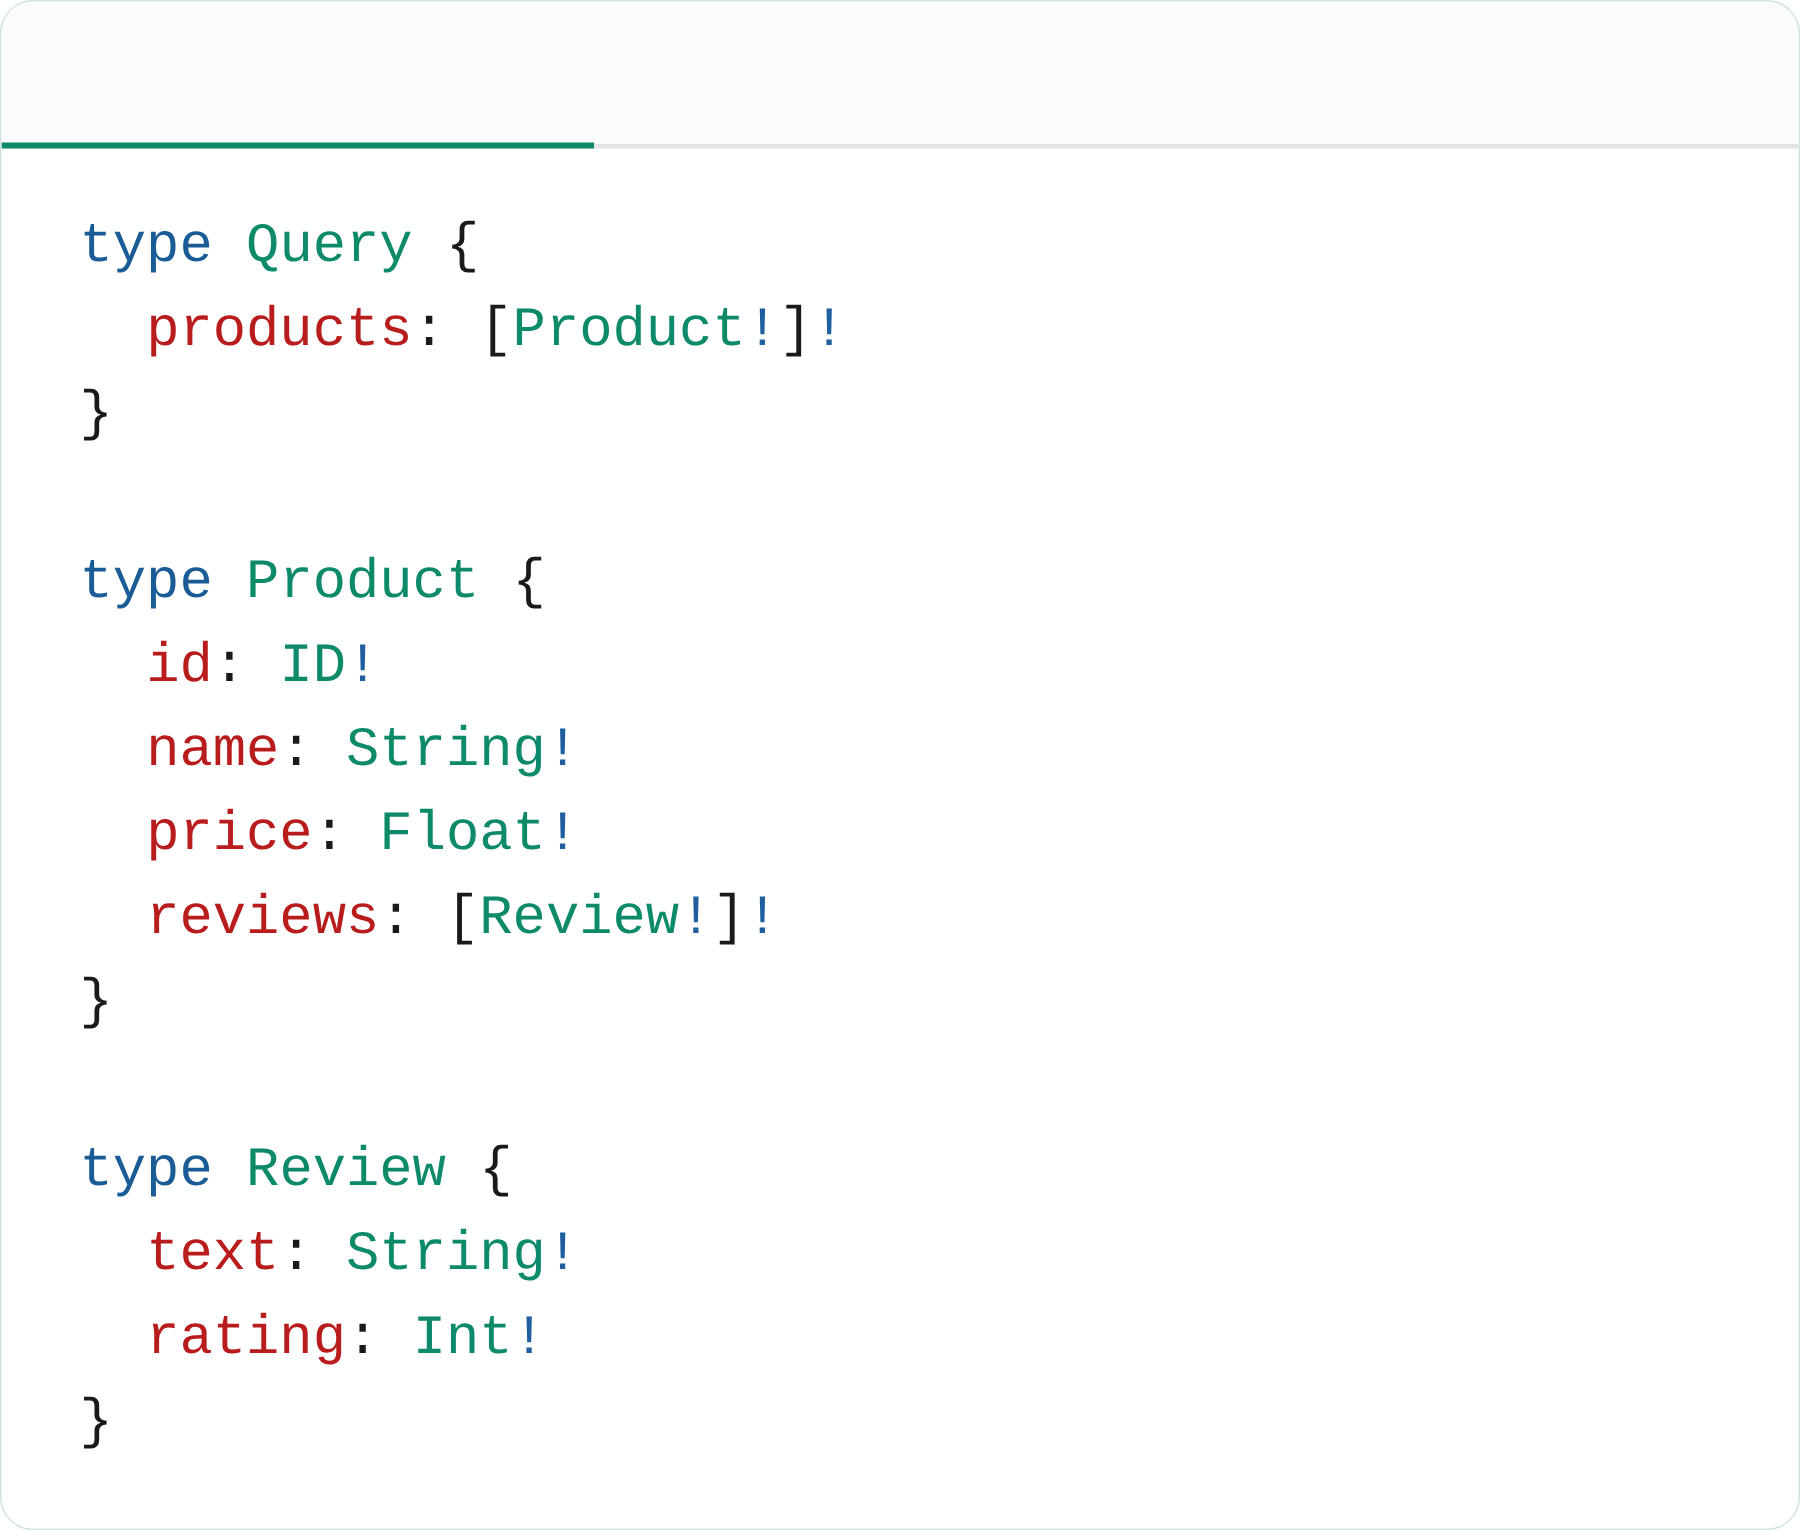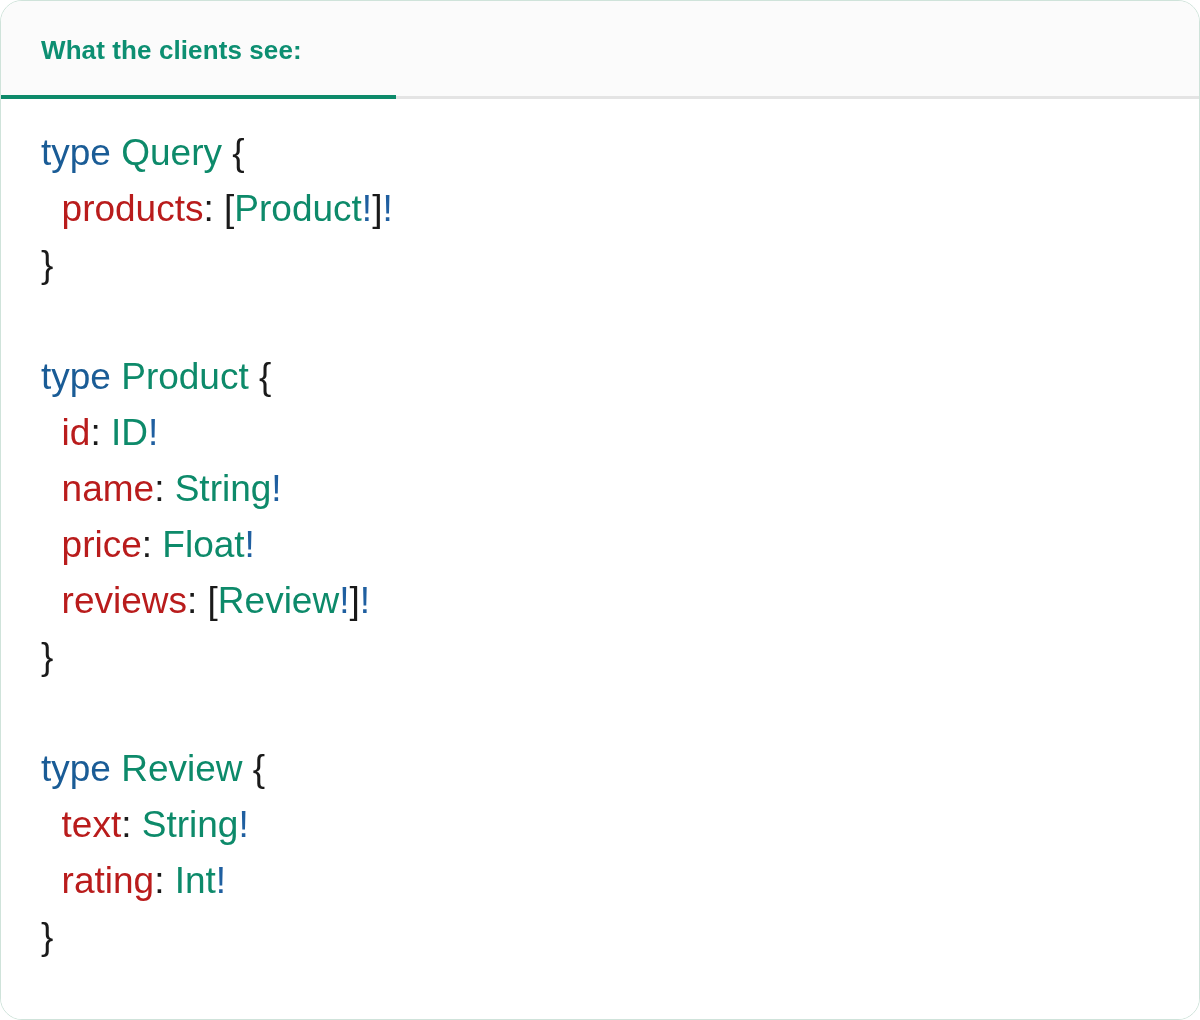--- a/index.html
+++ b/index.html
@@ -71,27 +71,27 @@
   }
 
   
   .code-area {
     padding: 26px 40px 0 40px;
     background: #ffffff;
     height: 920px;
     box-sizing: border-box;
   }
   .code {
-    font-family: Liberation Sans, sans-serif;
+    font-family: Liberation Mono, monospace;
     font-size: 37px;
     line-height: 56px;
     color: #1a1a1a;
     white-space: pre;
     letter-spacing: 0;
-    margin: 0;
+    margin: 12px;
     -webkit-font-smoothing: antialiased;
   }
   .code-line {
     white-space: pre;
     height: 56px;
   }
   .code-line.blank {
     height: 56px;
   }
 
@@ -103,21 +103,20 @@
   .tok-plain{ color: #1a1a1a; }
 </style>
 </head>
 <body>
 
 <div class="card">
 
   <div class="tabbar">
     <div class="tabbar-rule"></div>
     <div class="tab" style="width: 395px;">
-      <span class="tab-label">What the clients see:</span>
       <span class="tab-underline"></span>
     </div>
   </div>
 
   <div class="code-area">
     <pre class="code" id="code-root"><div class="code-line"><span class="tok-kw">type</span><span class="tok-plain"> </span><span class="tok-type">Query</span><span class="tok-plain"> </span><span class="tok-punc">{</span></div><div class="code-line"><span class="tok-plain">  </span><span class="tok-name">products</span><span class="tok-punc">:</span><span class="tok-plain"> </span><span class="tok-punc">[</span><span class="tok-type">Product</span><span class="tok-bang">!</span><span class="tok-punc">]</span><span class="tok-bang">!</span></div><div class="code-line"><span class="tok-punc">}</span></div><div class="code-line blank">&nbsp;</div><div class="code-line"><span class="tok-kw">type</span><span class="tok-plain"> </span><span class="tok-type">Product</span><span class="tok-plain"> </span><span class="tok-punc">{</span></div><div class="code-line"><span class="tok-plain">  </span><span class="tok-name">id</span><span class="tok-punc">:</span><span class="tok-plain"> </span><span class="tok-type">ID</span><span class="tok-bang">!</span></div><div class="code-line"><span class="tok-plain">  </span><span class="tok-name">name</span><span class="tok-punc">:</span><span class="tok-plain"> </span><span class="tok-type">String</span><span class="tok-bang">!</span></div><div class="code-line"><span class="tok-plain">  </span><span class="tok-name">price</span><span class="tok-punc">:</span><span class="tok-plain"> </span><span class="tok-type">Float</span><span class="tok-bang">!</span></div><div class="code-line"><span class="tok-plain">  </span><span class="tok-name">reviews</span><span class="tok-punc">:</span><span class="tok-plain"> </span><span class="tok-punc">[</span><span class="tok-type">Review</span><span class="tok-bang">!</span><span class="tok-punc">]</span><span class="tok-bang">!</span></div><div class="code-line"><span class="tok-punc">}</span></div><div class="code-line blank">&nbsp;</div><div class="code-line"><span class="tok-kw">type</span><span class="tok-plain"> </span><span class="tok-type">Review</span><span class="tok-plain"> </span><span class="tok-punc">{</span></div><div class="code-line"><span class="tok-plain">  </span><span class="tok-name">text</span><span class="tok-punc">:</span><span class="tok-plain"> </span><span class="tok-type">String</span><span class="tok-bang">!</span></div><div class="code-line"><span class="tok-plain">  </span><span class="tok-name">rating</span><span class="tok-punc">:</span><span class="tok-plain"> </span><span class="tok-type">Int</span><span class="tok-bang">!</span></div><div class="code-line"><span class="tok-punc">}</span></div></pre>
   </div>
 
 </div>
 

